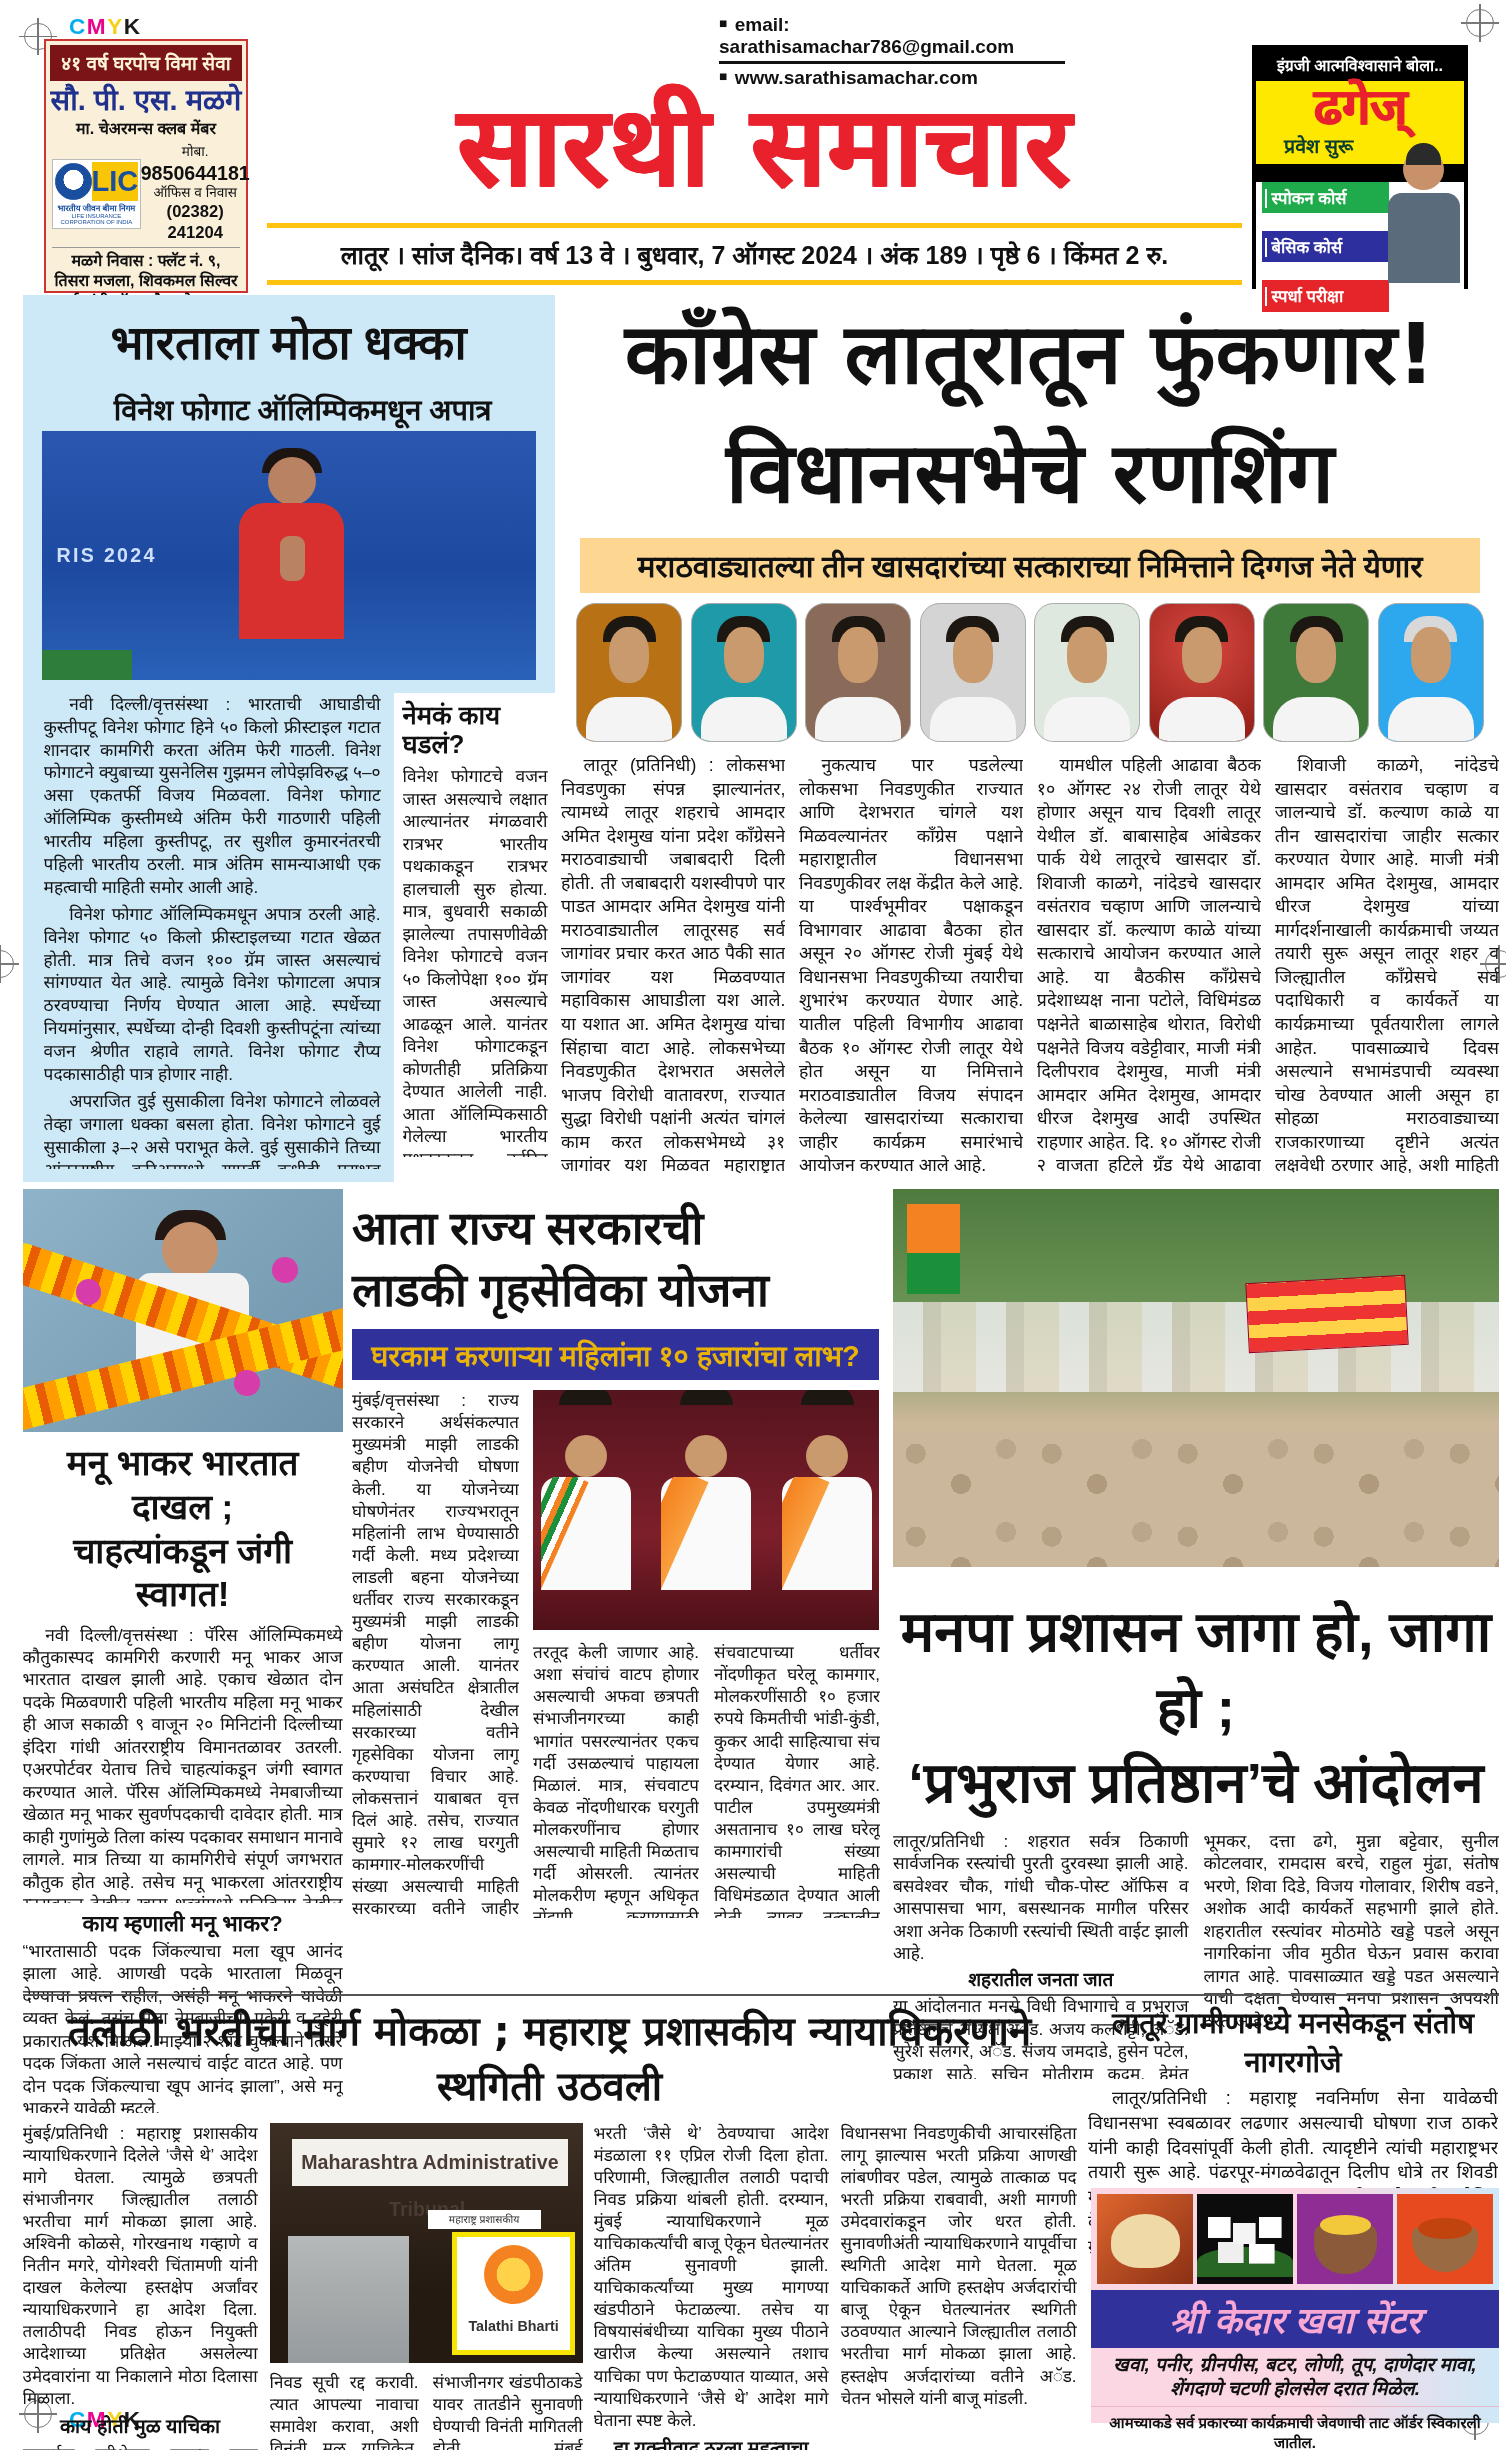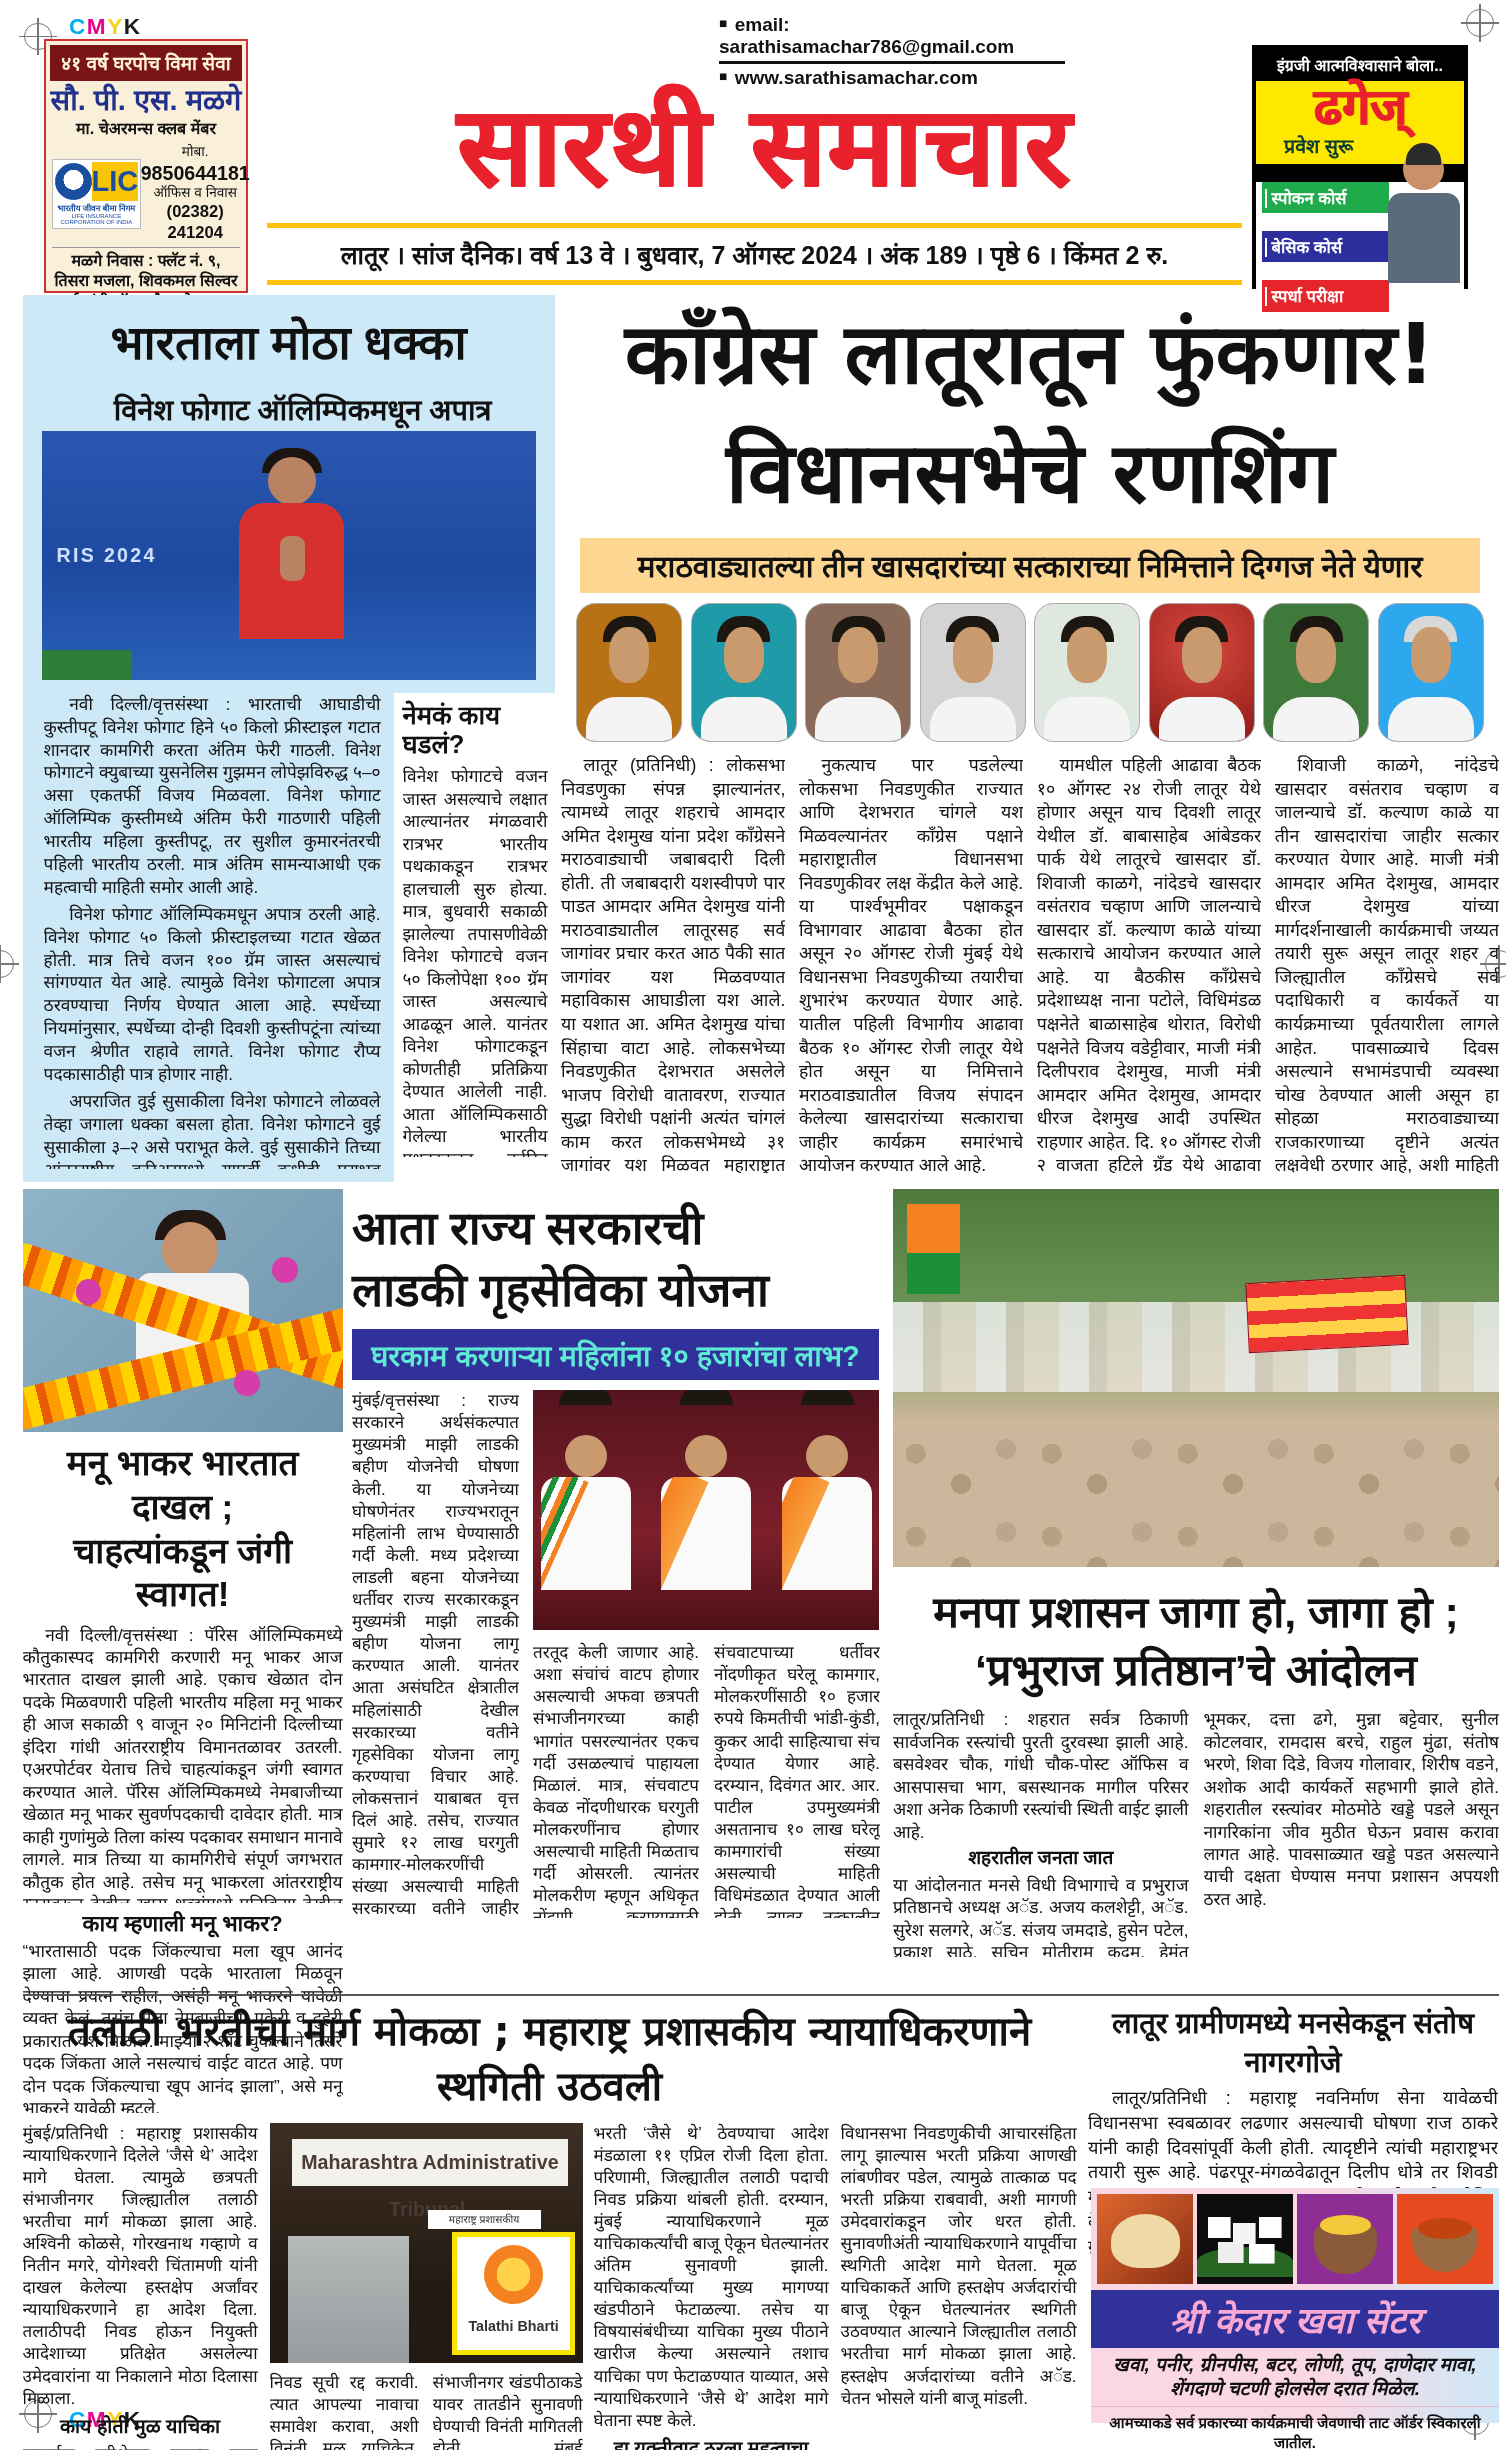--- a/index.html
+++ b/index.html
@@ -112,21 +112,21 @@
   .f1{left:53px;top:90px}.f2{right:45px;top:68px}.f3{right:83px;top:181px}
   .manu-h{font-size:35px;font-weight:900;text-align:center;line-height:1.25;margin-top:9px;}
   .manu-b{font-size:17.3px;line-height:1.3;text-align:justify;margin-top:7.5px;height:279px;overflow:hidden;}
   .manu-b p{margin:0;text-indent:22.6px;}
   .manu-q{font-size:22px;font-weight:900;text-align:center;margin:4.5px 0 3px;}
   .manu-b2{font-size:17.3px;line-height:1.3;text-align:justify;height:173px;overflow:hidden;}
 
   .gruh{left:352px;top:1194px;width:527px;height:795px;}
   .gruh-kick{font-size:28px;font-weight:bold;}
   .gruh-h{font-size:46px;font-weight:900;line-height:1.35;margin-top:3px;}
-  .gruh-strip{background:#31319b;color:#5eead4;font-size:29px;font-weight:900;text-align:center;padding:6px 0;margin-top:7.5px;}
+  .gruh-strip{background:#31319b;color:#eab308;font-size:29px;font-weight:900;text-align:center;padding:6px 0;margin-top:7.5px;}
   .gruh-grid{position:relative;margin-top:10.5px;height:527px;}
   .gruh-colA{position:absolute;left:0;top:0;width:167px;height:527px;font-size:17px;line-height:1.3;text-align:justify;overflow:hidden;}
   .gruh-photo{position:absolute;left:181px;top:0;width:346px;height:240px;background:linear-gradient(180deg,#55141e,#7d1f2b 60%,#4e1018);overflow:hidden;}
   .pol{position:absolute;top:45px;width:90px;height:196px;}
   .pol .f{width:42px;height:42px;border-radius:50%;background:#c89a6e;margin:0 auto;}
   .pol .h{width:53px;height:19.6px;background:#1d1712;border-radius:22.6px 22.6px 0 0;margin:-50px auto 30px;}
   .pol .sh{width:90px;height:113px;background:#fafafa;border-radius:16.6px 16.6px 0 0;margin:0 auto;position:relative;overflow:hidden;}
   .pol .sash{position:absolute;left:-15px;top:-7.5px;width:35px;height:143px;transform:rotate(24deg);
              background:linear-gradient(90deg,#f58220,#f9a03f);}
   .pol1{left:7.5px}.pol2{left:128px}.pol3{left:249px}
@@ -139,21 +139,21 @@
                background:linear-gradient(180deg,#4f7a3e 0%,#6d9557 34%,#cdb89a 62%,#c2ac8c 100%);}
   .crowd{position:absolute;left:0;top:113px;width:606px;height:90px;
          background:repeating-linear-gradient(90deg,#f0f0f0 0 30px,#d8d2c4 30px 48px,#e8e2d2 48px 83px);opacity:.85;}
   .banner{position:absolute;width:158px;height:68px;background:repeating-linear-gradient(0deg,#e33 0 13.6px,#ffd24a 13.6px 27px);top:90px;left:354px;transform:rotate(-3deg);border:1.5px solid #902;}
   .bjpflag{position:absolute;left:13.6px;top:15px;width:53px;height:90px;background:linear-gradient(180deg,#f58220 0 55%,#1b8f3a 55% 100%);}
   .cobbles{position:absolute;left:0;bottom:0;width:606px;height:136px;
            background:radial-gradient(circle 16.6px at 22.6px 22.6px,#b5a184 60%,transparent 61%),
                       radial-gradient(circle 16.6px at 68px 53px,#af9a7d 60%,transparent 61%),
                       radial-gradient(circle 16.6px at 113px 18px,#baa68a 60%,transparent 61%),#cbb79b;
            background-size:136px 83px;}
-  .manpa-h{font-size:43px;font-weight:900;text-align:center;line-height:1.35;margin-top:16px;}
+  .manpa-h{font-size:56px;font-weight:900;text-align:center;line-height:1.35;margin-top:27px;}
   .manpa-cols{display:flex;gap:15px;margin-top:9px;height:249px;}
   .manpa-col{flex:1;font-size:17.3px;line-height:1.3;text-align:justify;overflow:hidden;}
   .manpa-sub{font-weight:900;text-align:center;font-size:19px;margin:3px 0;}
 
   .pagerule{left:22.6px;top:1994px;width:1476px;border-top:2.3px solid #555;}
 
   
   .talathi{left:22.6px;top:2002px;width:1054px;height:437px;}
   .tal-h{font-size:40px;font-weight:900;text-align:center;
          font-family:"DejaVu Sans","Liberation Sans",sans-serif;}

